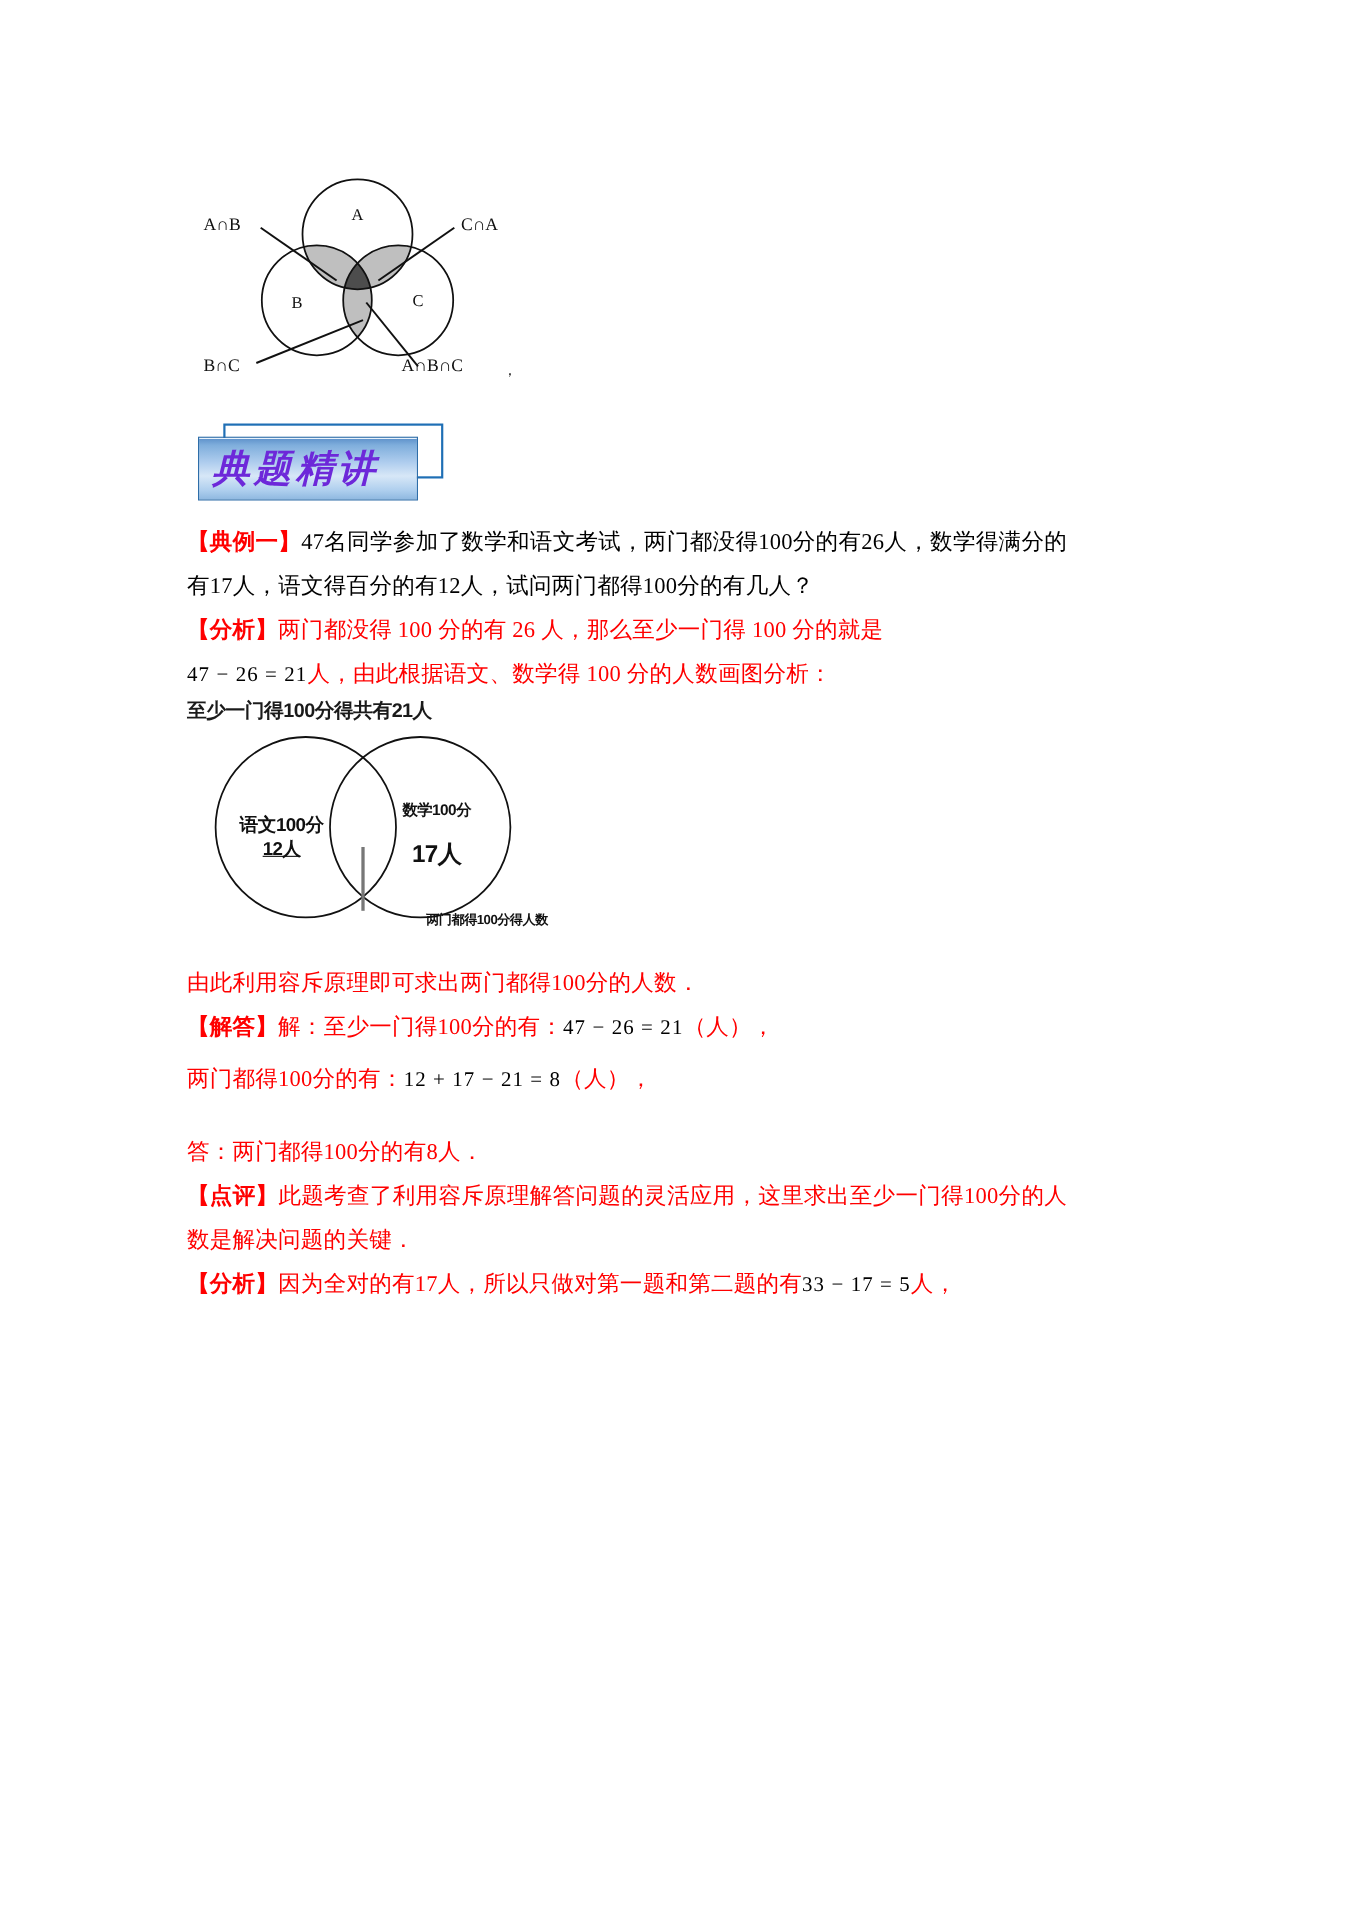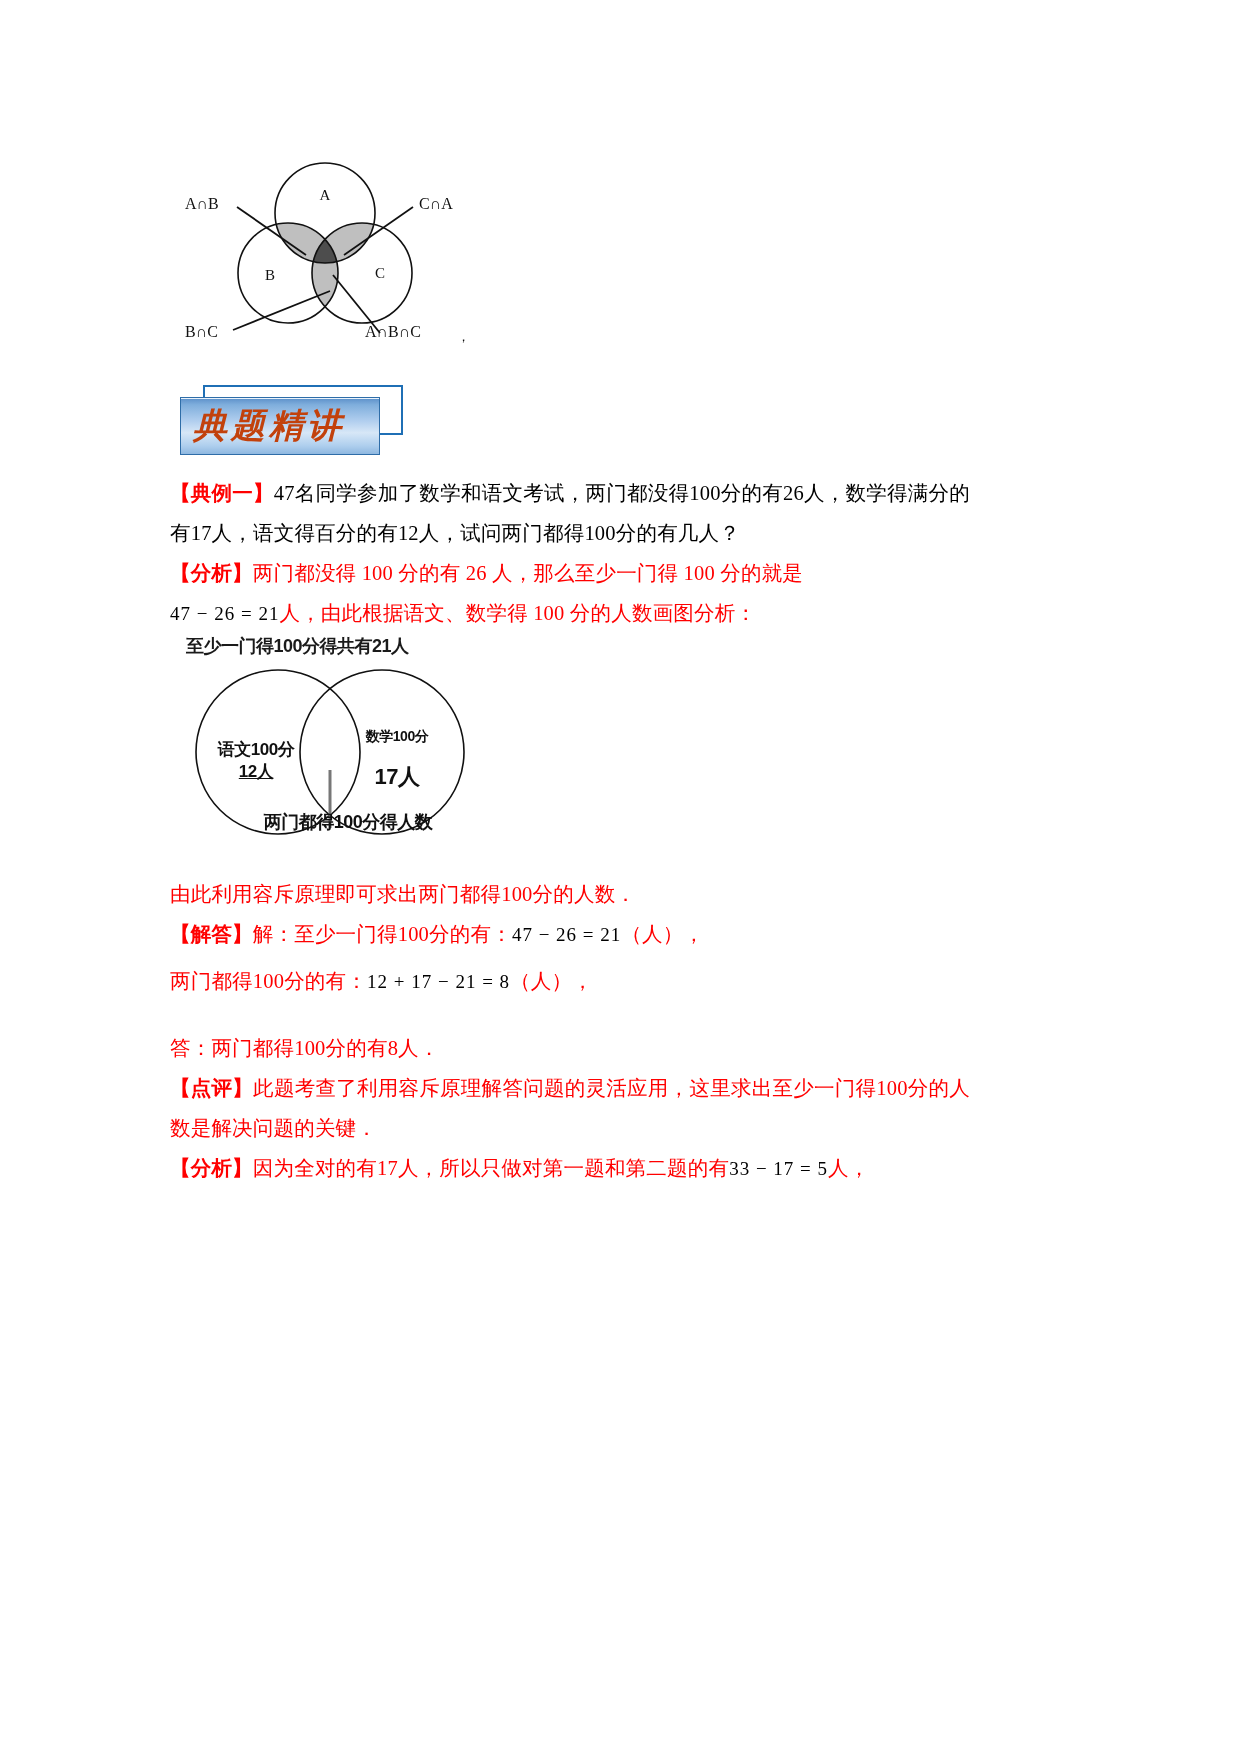--- a/index.html
+++ b/index.html
@@ -65,21 +65,21 @@
   .banner-text {
     position: absolute;
     left: 18px;
     top: 20px;
     width: 200px;
     font-family: Liberation Sans, sans-serif;
     font-size: 34px;
     font-weight: bold;
     font-style: italic;
     letter-spacing: 4px;
-    color: #c2410c;
+    color: #6d28d9;
     white-space: nowrap;
   }
 
   
   .para {
     font-size: 20.5px;
     line-height: 40px;
     color: #000000;
     margin: 0;
     text-align: justify;
@@ -100,42 +100,42 @@
   }
   .mathbit.blk { color: #000000; }
 
   
   .venn2-caption {
     font-family: "Liberation Sans", "DejaVu Sans", sans-serif;
     font-size: 18px;
     font-weight: bold;
     color: #1a1a1a;
     letter-spacing: -0.5px;
-    margin: 0 0 2px 16px;
+    margin: 0 0 2px 0;
   }
   .venn2-wrap {
     position: relative;
     width: 420px;
     height: 200px;
   }
   .venn2-wrap svg { display: block; }
   .venn2-label {
     position: absolute;
     font-family: "Liberation Sans", "DejaVu Sans", sans-serif;
     font-weight: bold;
     color: #111;
     text-align: center;
     letter-spacing: -0.5px;
   }
   .v2-l1 { left: 16px;  top: 78px;  width: 140px; font-size: 17px; }
   .v2-l2 { left: 16px;  top: 100px; width: 140px; font-size: 17px; text-decoration: underline; }
   .v2-r1 { left: 152px; top: 68px;  width: 150px; font-size: 14px; }
   .v2-r2 { left: 152px; top: 102px; width: 150px; font-size: 22px; }
   .v2-bottom {
-    left: 28px; top: 150px; width: 300px; font-size: 18px; text-align: center;
+    left: 28px; top: 168px; width: 300px; font-size: 12px; text-align: right;
   }
 </style>
 </head>
 <body>
 
 <div class="page">
  <div class="content">
 
   <div class="venn3-wrap">
     <svg width="300" height="200" viewBox="0 0 300 200">

